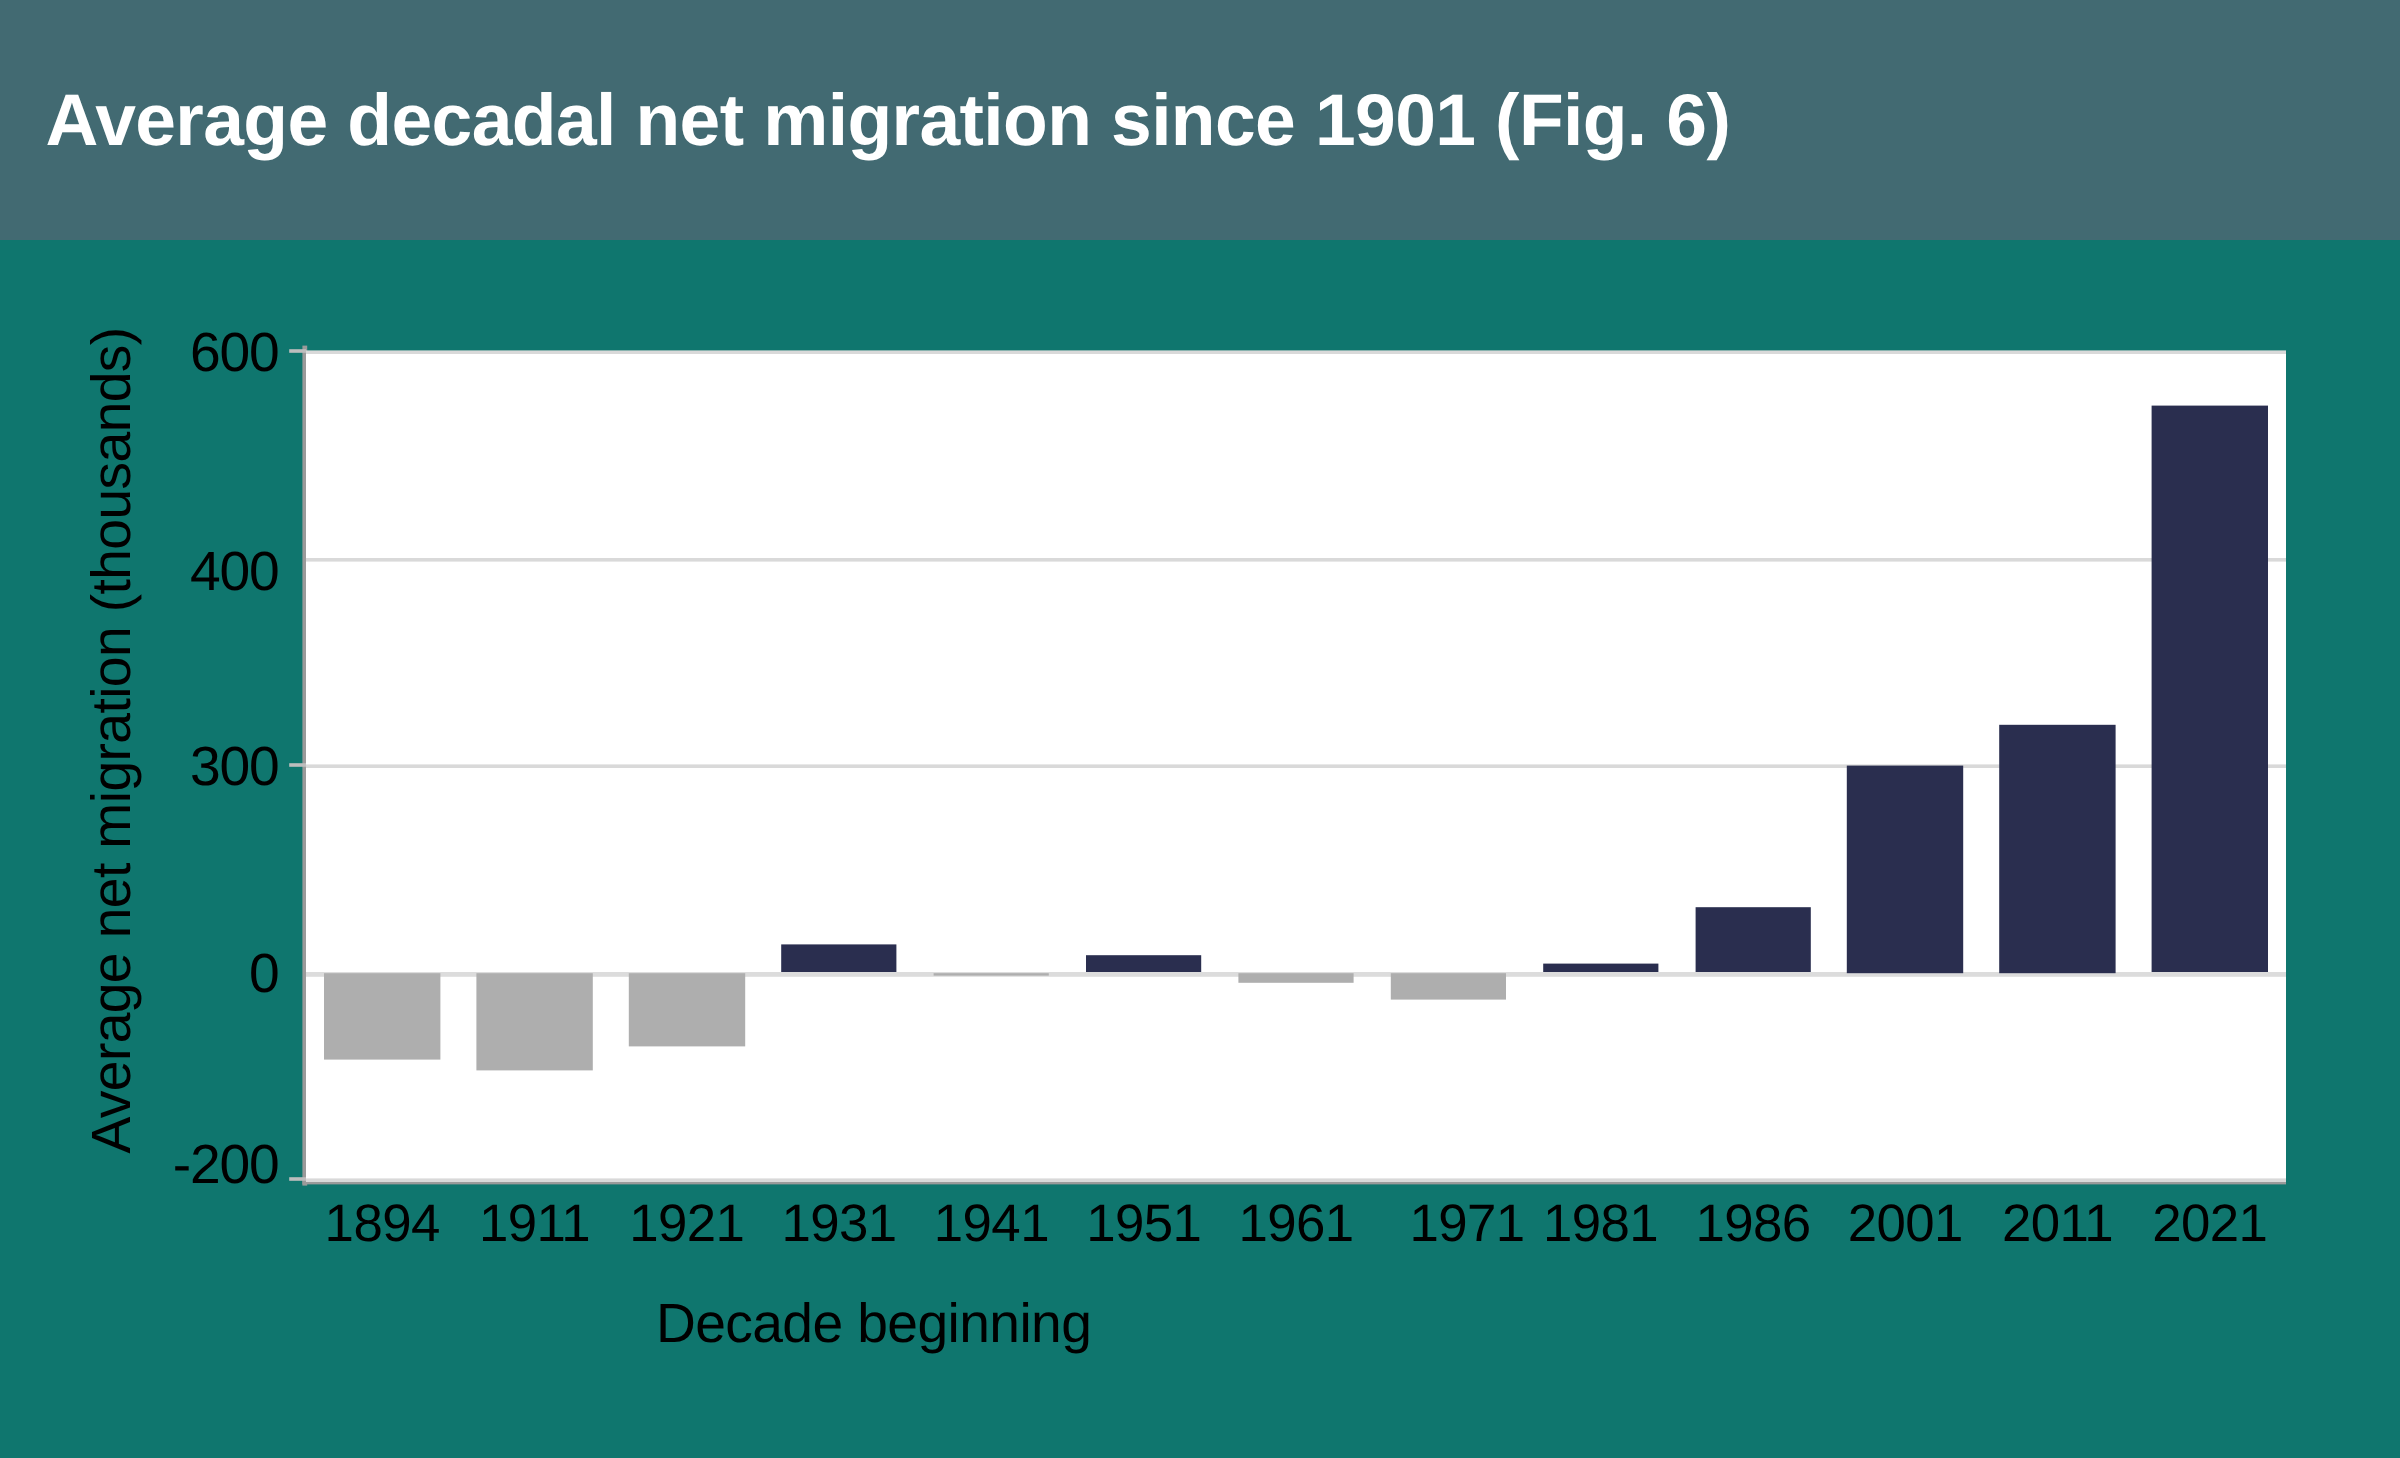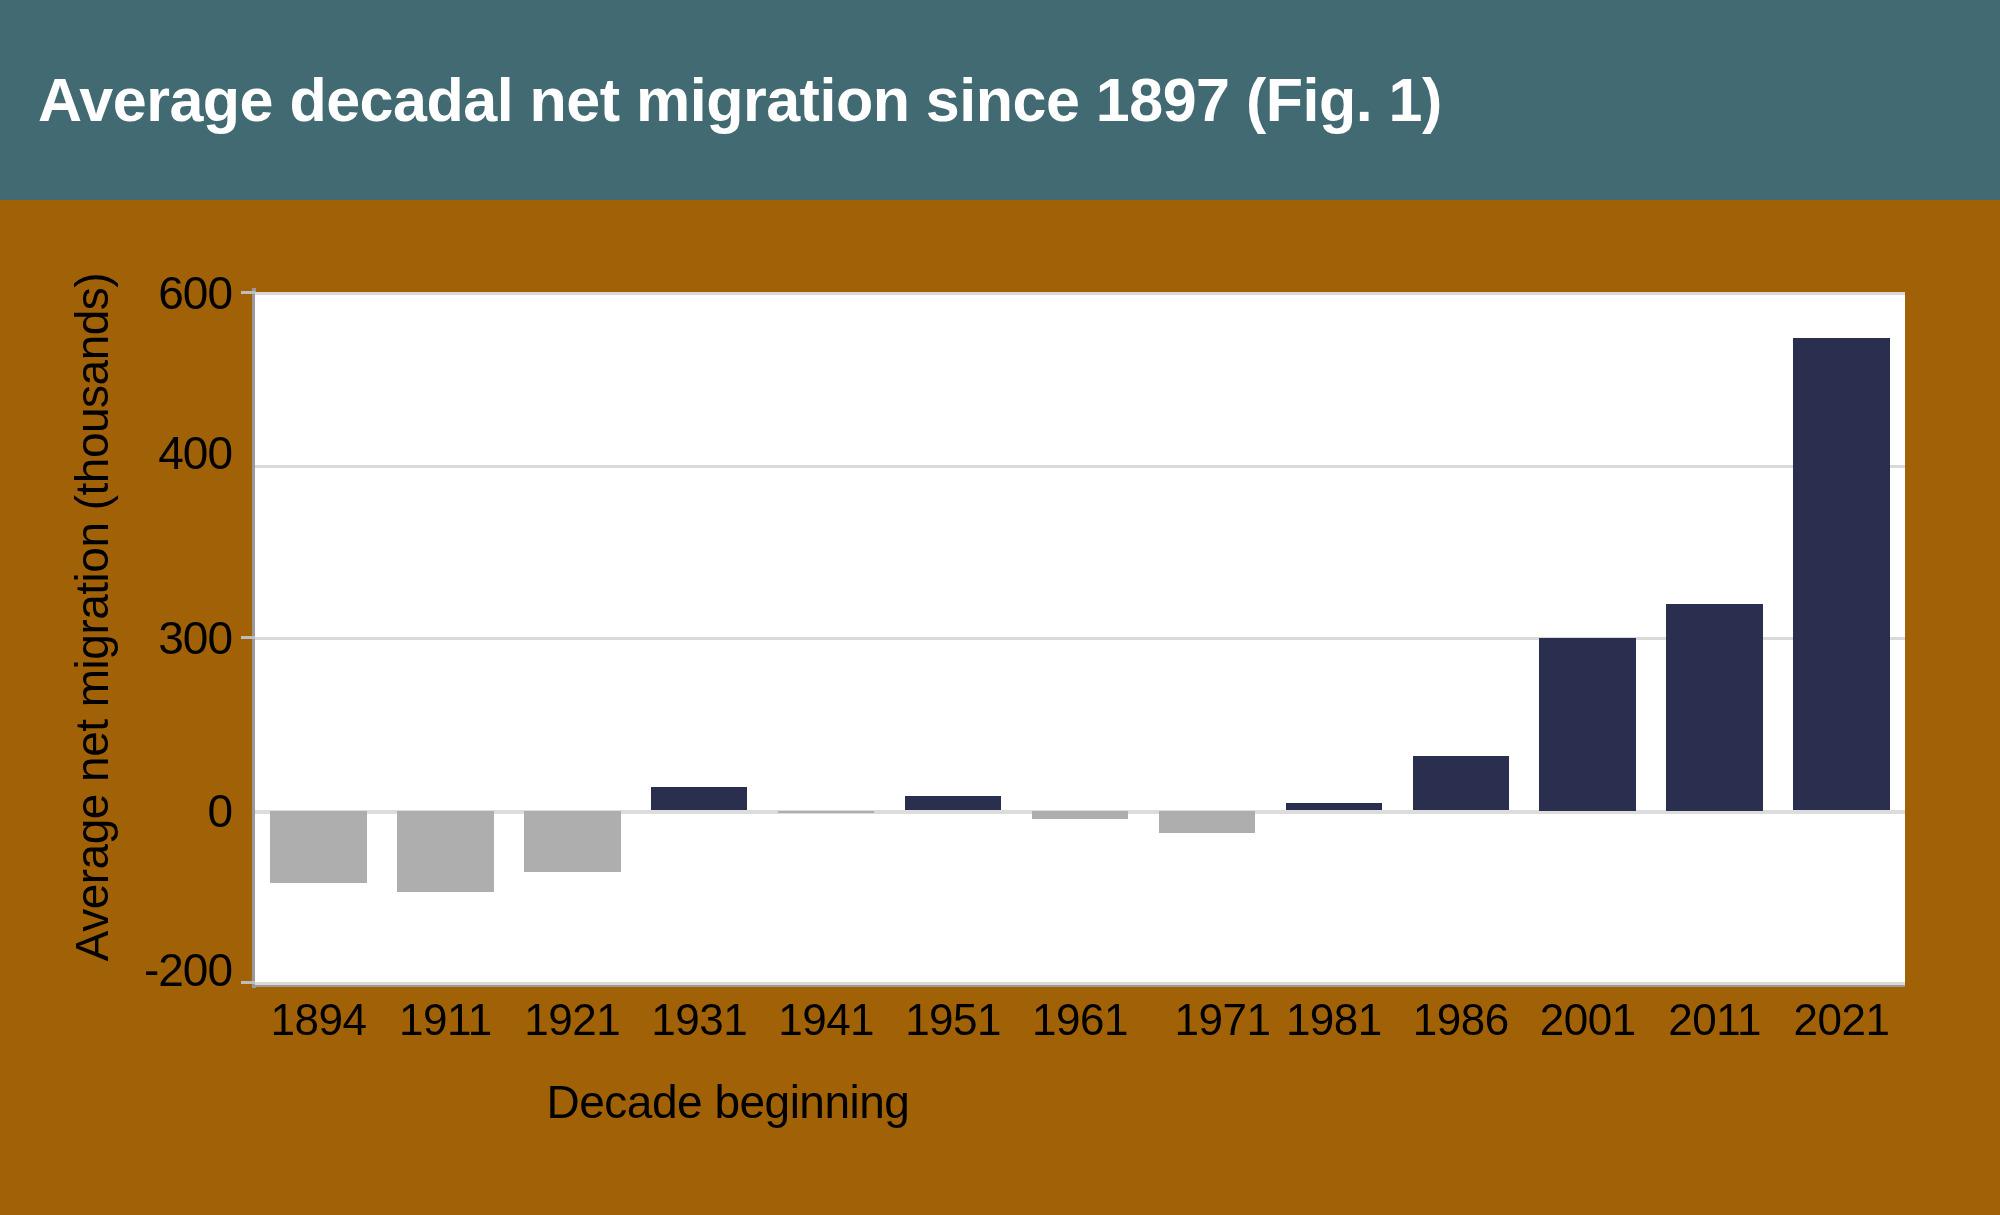--- a/index.html
+++ b/index.html
@@ -46,21 +46,21 @@
     padding-right: 10px;
   }
 
   
   .chart-area {
     position: absolute;
     left: 0;
     top: 200px;
     width: 2000px;
     height: 1015px;
-    background: #a16207;
+    background: #0f766e;
   }
 
   
   .plot {
     position: absolute;
     left: 255px;
     top: 93px;   
     width: 1650px;
     height: 690px; 
   }
@@ -172,21 +172,21 @@
     letter-spacing: -0.5px;
     transform: rotate(-90deg);
     transform-origin: center center;
     white-space: nowrap;
   }
 </style>
 </head>
 <body>
 
 <div class="header">
-  <div class="header-title">Average decadal net migration since 1897 (Fig. 1)</div>
+  <div class="header-title">Average decadal net migration since 1901 (Fig. 6)</div>
 </div>
 
 <div class="chart-area">
 
   <div class="y-axis-spine"></div>
   <div class="x-axis-spine"></div>
 
   <div class="plot">
     <div class="plot-bg"></div>
     <div id="gridlines">
@@ -240,21 +240,21 @@
           <div class="bar pos" title="2011: 240" style="top: 310.5px; height: 207px;"></div>
         </div>
         <div class="bar-slot" style="left: 1523.08px; width: 126.923px;">
           <div class="bar pos" title="2021: 548" style="top: 44.85px; height: 472.65px;"></div>
         </div>
       </div>
   </div>
 
   <div id="yticks">
       <div class="y-tick-label" style="top: 93px;">600</div>
-      <div class="y-tick-label" style="top: 253px;">400</div>
+      <div class="y-tick-label" style="top: 276px;">400</div>
       <div class="y-tick-label" style="top: 438px;">300</div>
       <div class="y-tick-label" style="top: 610.5px;">0</div>
       <div class="y-tick-label" style="top: 770px;">-200</div>
     </div>
   <div id="xticks">
       <div class="x-tick-label" style="left: 255px; width: 126.923px;">1894</div>
       <div class="x-tick-label" style="left: 381.923px; width: 126.923px;">1911</div>
       <div class="x-tick-label" style="left: 508.846px; width: 126.923px;">1921</div>
       <div class="x-tick-label" style="left: 635.769px; width: 126.923px;">1931</div>
       <div class="x-tick-label" style="left: 762.692px; width: 126.923px;">1941</div>

